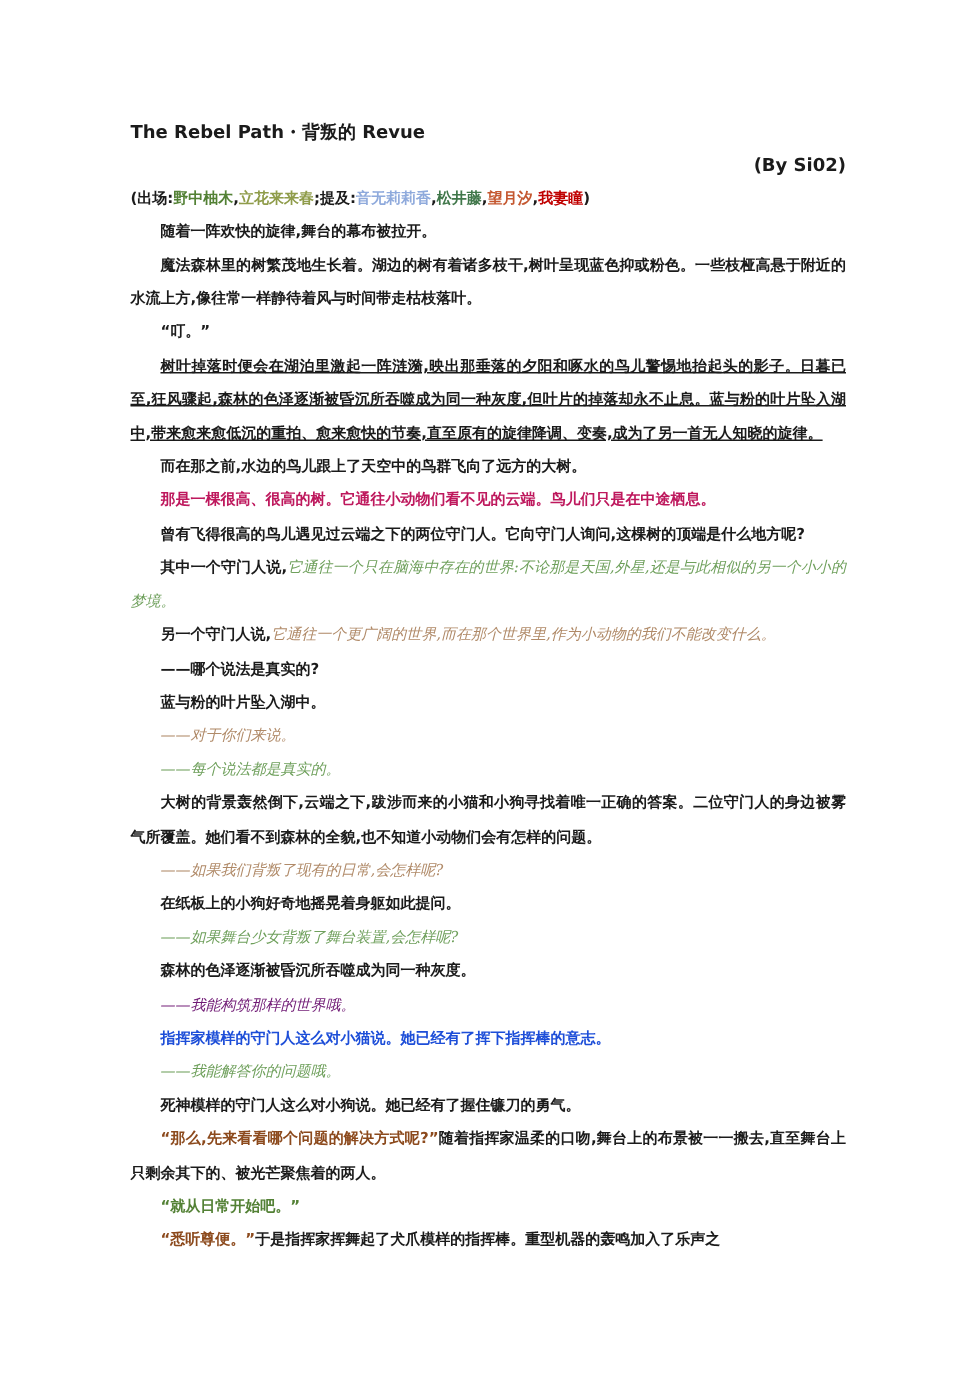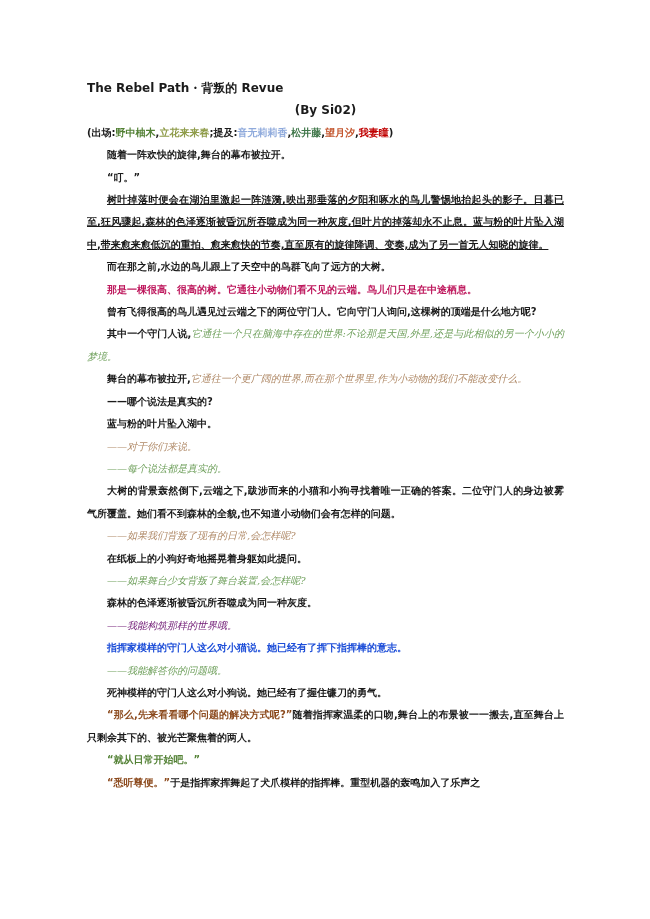--- a/index.html
+++ b/index.html
@@ -21,21 +21,21 @@
     line-height: 22.4px;
     font-weight: 700;
     color: #1b1b1b;
     white-space: nowrap;
   }
   .byline {
     font-size: 12px;
     line-height: 22.4px;
     font-weight: 700;
     color: #1b1b1b;
-    text-align: center;
+    text-align: right;
   }
   p.para {
     margin: 0;
     font-size: 10px;
     line-height: 22.4px;
     font-weight: 700;
     color: #1b1b1b;
     text-align: justify;
   }
   p.para.indent { text-indent: 2em; }
@@ -48,27 +48,28 @@
 </style>
 </head>
 <body>
 
 <div class="page">
   <div class="title-line">The Rebel Path・背叛的 Revue</div>
   <div class="byline">(By Si02)</div>
   <div id="doc-body">
       <p class="para"><span class="seg" style="color: rgb(27, 27, 27);">(出场:</span><span class="seg" style="color: rgb(83, 129, 53);">野中柚木</span><span class="seg" style="color: rgb(27, 27, 27);">,</span><span class="seg" style="color: rgb(143, 156, 74);">立花来来春</span><span class="seg" style="color: rgb(27, 27, 27);">;提及:</span><span class="seg" style="color: rgb(143, 170, 220);">音无莉莉香</span><span class="seg" style="color: rgb(27, 27, 27);">,</span><span class="seg" style="color: rgb(64, 119, 74);">松井藤</span><span class="seg" style="color: rgb(27, 27, 27);">,</span><span class="seg" style="color: rgb(196, 87, 47);">望月汐</span><span class="seg" style="color: rgb(27, 27, 27);">,</span><span class="seg" style="color: rgb(192, 0, 0);">我妻瞳</span><span class="seg" style="color: rgb(27, 27, 27);">)</span></p>
       <p class="para indent"><span class="seg" style="color: rgb(27, 27, 27);">随着一阵欢快的旋律,舞台的幕布被拉开。</span></p>
+      <p class="para indent"><span class="seg" style="color: rgb(27, 27, 27);">魔法森林里的树繁茂地生长着。湖边的树有着诸多枝干,树叶呈现蓝色抑或粉色。一些枝桠高悬于附近的水流上方,像往常一样静待着风与时间带走枯枝落叶。</span></p>
       <p class="para indent"><span class="seg" style="color: rgb(27, 27, 27);">“叮。”</span></p>
       <p class="para indent"><span class="seg" style="color: rgb(27, 27, 27); text-decoration: underline;">树叶掉落时便会在湖泊里激起一阵涟漪,映出那垂落的夕阳和啄水的鸟儿警惕地抬起头的影子。日暮已至,狂风骤起,森林的色泽逐渐被昏沉所吞噬成为同一种灰度,但叶片的掉落却永不止息。蓝与粉的叶片坠入湖中,带来愈来愈低沉的重拍、愈来愈快的节奏,直至原有的旋律降调、变奏,成为了另一首无人知晓的旋律。</span></p>
       <p class="para indent"><span class="seg" style="color: rgb(27, 27, 27);">而在那之前,水边的鸟儿跟上了天空中的鸟群飞向了远方的大树。</span></p>
       <p class="para indent"><span class="seg" style="color: #be185d;">那是一棵很高、很高的树。它通往小动物们看不见的云端。鸟儿们只是在中途栖息。</span></p>
       <p class="para indent"><span class="seg" style="color: rgb(27, 27, 27);">曾有飞得很高的鸟儿遇见过云端之下的两位守门人。它向守门人询问,这棵树的顶端是什么地方呢?</span></p>
       <p class="para indent"><span class="seg" style="color: rgb(27, 27, 27);">其中一个守门人说,</span><span class="seg script" style="color: rgb(111, 160, 92);">它通往一个只在脑海中存在的世界:不论那是天国,外星,还是与此相似的另一个小小的梦境。</span></p>
-      <p class="para indent"><span class="seg" style="color: rgb(27, 27, 27);">舞台的幕布被拉开,</span><span class="seg script" style="color: rgb(176, 138, 104);">它通往一个更广阔的世界,而在那个世界里,作为小动物的我们不能改变什么。</span></p>
+      <p class="para indent"><span class="seg" style="color: rgb(27, 27, 27);">另一个守门人说,</span><span class="seg script" style="color: rgb(176, 138, 104);">它通往一个更广阔的世界,而在那个世界里,作为小动物的我们不能改变什么。</span></p>
       <p class="para indent"><span class="seg" style="color: rgb(27, 27, 27);">——哪个说法是真实的?</span></p>
       <p class="para indent"><span class="seg" style="color: rgb(27, 27, 27);">蓝与粉的叶片坠入湖中。</span></p>
       <p class="para indent"><span class="seg script" style="color: rgb(176, 138, 104);">——对于你们来说。</span></p>
       <p class="para indent"><span class="seg script" style="color: rgb(111, 160, 92);">——每个说法都是真实的。</span></p>
       <p class="para indent"><span class="seg" style="color: rgb(27, 27, 27);">大树的背景轰然倒下,云端之下,跋涉而来的小猫和小狗寻找着唯一正确的答案。二位守门人的身边被雾气所覆盖。她们看不到森林的全貌,也不知道小动物们会有怎样的问题。</span></p>
       <p class="para indent"><span class="seg script" style="color: rgb(176, 138, 104);">——如果我们背叛了现有的日常,会怎样呢?</span></p>
       <p class="para indent"><span class="seg" style="color: rgb(27, 27, 27);">在纸板上的小狗好奇地摇晃着身躯如此提问。</span></p>
       <p class="para indent"><span class="seg script" style="color: rgb(111, 160, 92);">——如果舞台少女背叛了舞台装置,会怎样呢?</span></p>
       <p class="para indent"><span class="seg" style="color: rgb(27, 27, 27);">森林的色泽逐渐被昏沉所吞噬成为同一种灰度。</span></p>
       <p class="para indent"><span class="seg script" style="color: #701a75;">——我能构筑那样的世界哦。</span></p>

